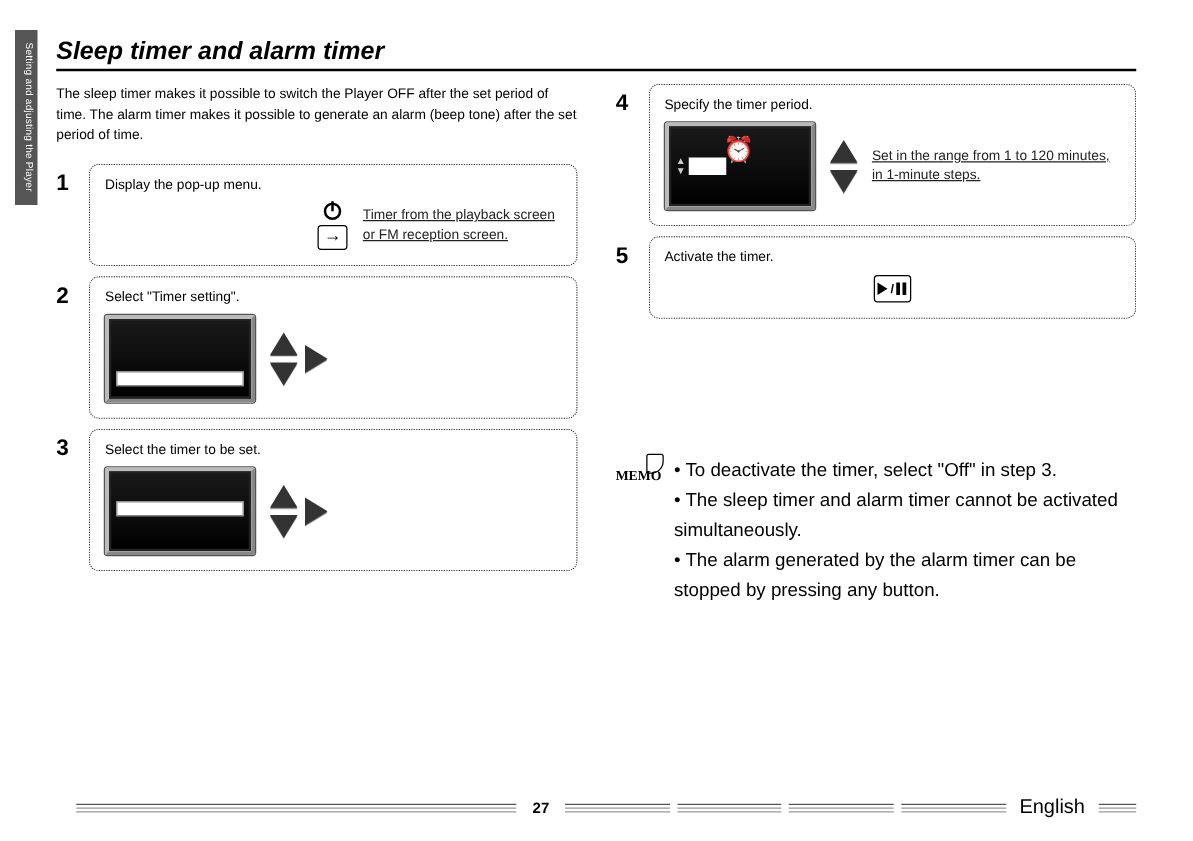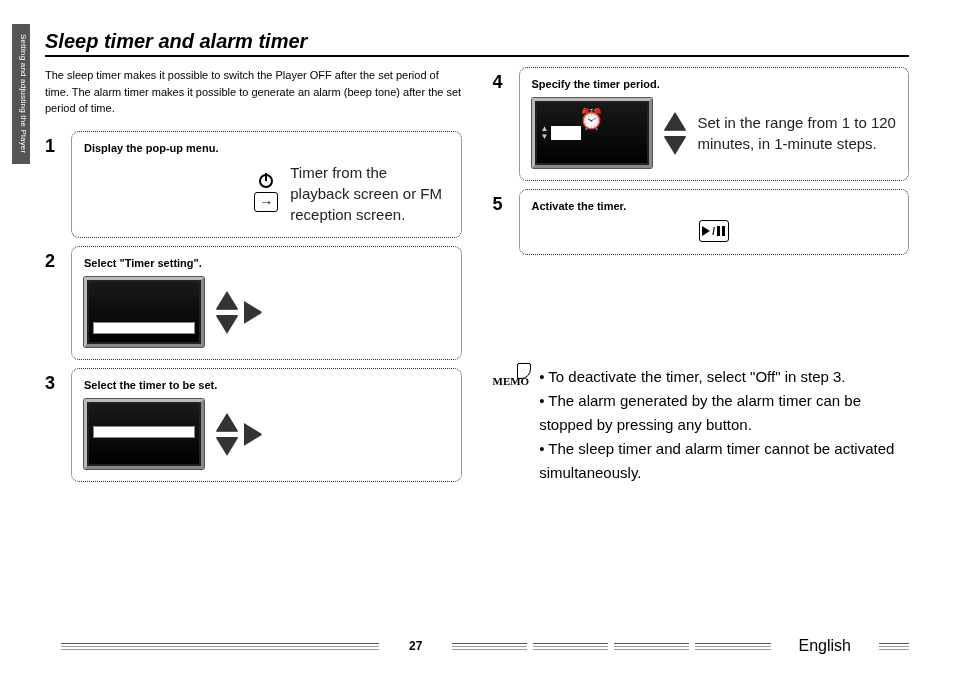--- a/index.html
+++ b/index.html
@@ -67,33 +67,34 @@
     padding-top: 6px;
   }
   .step-box {
     flex: 1;
     border: 1px dotted #333;
     border-radius: 8px;
     padding: 10px 12px 12px 12px;
   }
   .step-title {
     font-size: 11px;
-    font-weight: 700;
+    font-weight: 400;
     margin-bottom: 8px;
   }
   .step-body {
     display: flex;
     align-items: center;
     gap: 12px;
   }
   .step-desc {
-    font-size: 15px;
+    font-size: 11px;
     line-height: 1.4;
     color: #222;
     flex: 1;
+    text-decoration: underline;
   }
   .screen {
     width: 120px;
     height: 70px;
     background: linear-gradient(#1a1a1a,#000);
     border: 3px solid #888;
     border-top-color:#bbb;
     border-left-color:#bbb;
     border-radius: 2px;
     box-shadow: inset 0 0 0 2px #222, 0 0 0 1px #555;
@@ -197,21 +198,21 @@
     list-style:none;
     font-size:15px;
     line-height:1.6;
   }
   .memo-list li::before{ content:"• "; }
   .footer {
     position:absolute;
     bottom:18px; left:61px; right:45px;
     display:flex;
     align-items:center;
-    gap:24px;
+    gap:7px;
   }
   .footer-lines {
     flex:1;
     display:flex; flex-direction:column; gap:2px;
   }
   .footer-lines span { height:1px; background:#999; }
   .footer-lines span:nth-child(1){background:#555;}
   .page-num { font-size:12px; font-weight:700; padding:0 6px;}
   .lang { font-size:16px; padding:0 4px; }
   .short-lines { width:30px; display:flex;flex-direction:column;gap:2px;}
@@ -324,22 +325,22 @@
                 </div>
             </div>
           </div>
         </div>
       </div>
 
       <div class="memo-block">
         <div class="memo-label">MEMO</div>
         <ul class="memo-list">
           <li>To deactivate the timer, select "Off" in step 3.</li>
+          <li>The sleep timer and alarm timer cannot be activated simultaneously.</li>
           <li>The alarm generated by the alarm timer can be stopped by pressing any button.</li>
-          <li>The sleep timer and alarm timer cannot be activated simultaneously.</li>
         </ul>
       </div>
     </div>
   </div>
 
   <div class="footer">
     <div class="footer-lines">
         <span></span>
         <span></span>
         <span></span>

